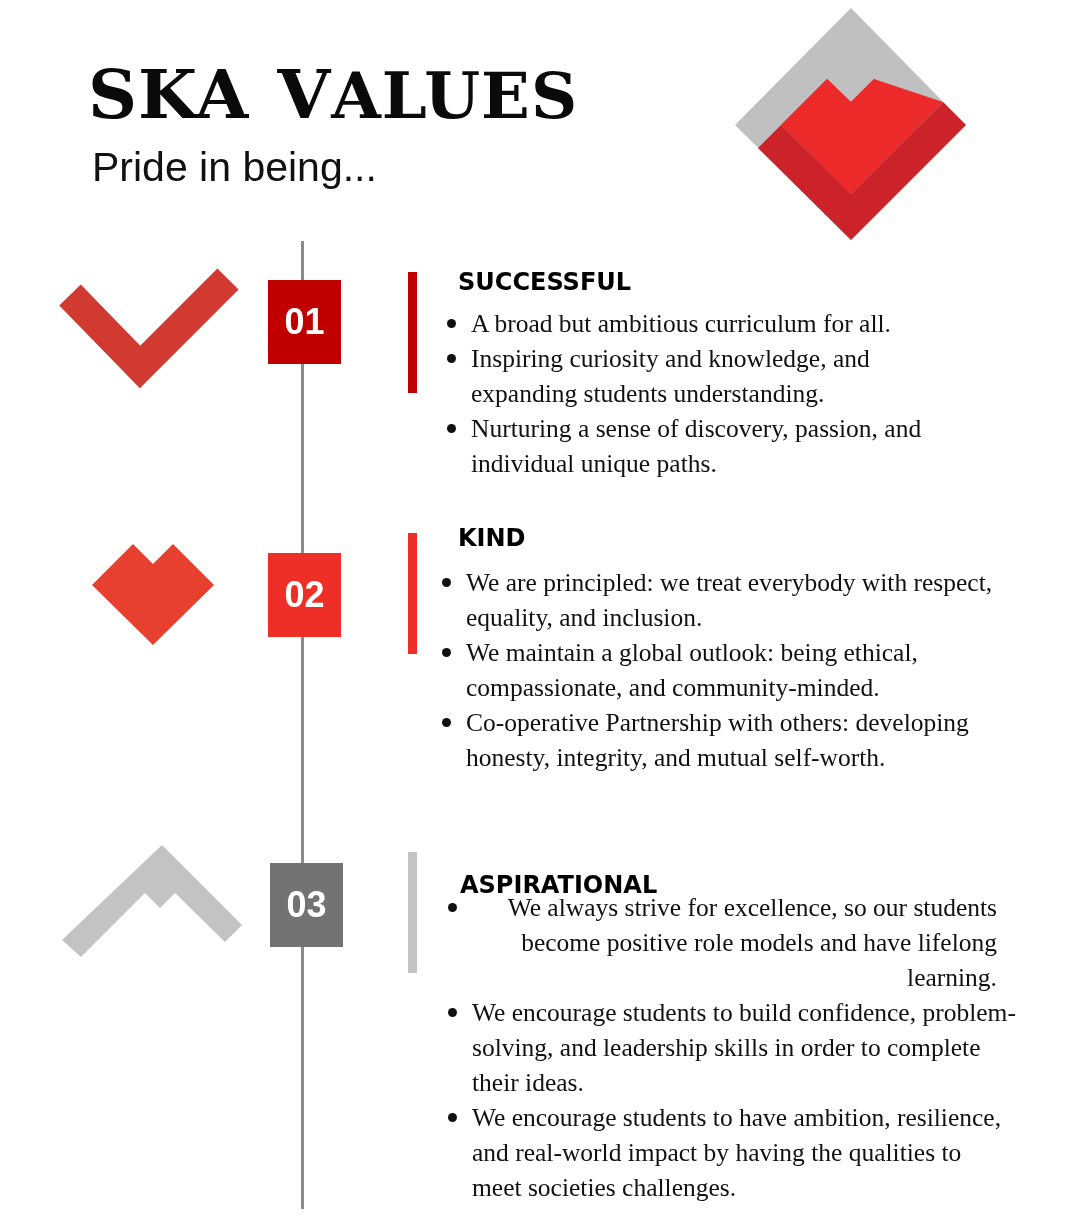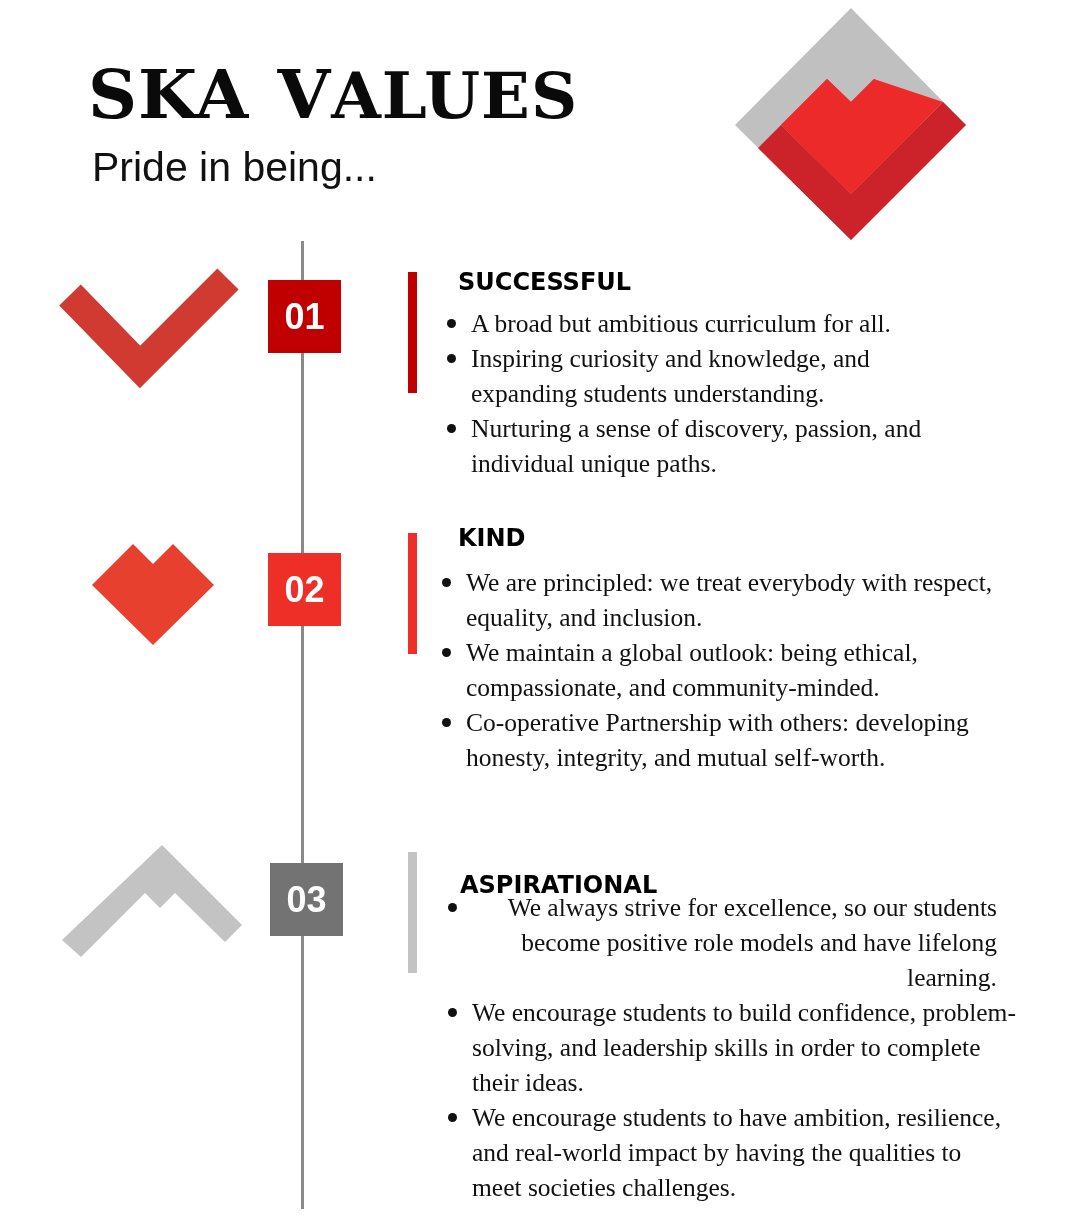--- a/index.html
+++ b/index.html
@@ -6,21 +6,21 @@
     body { width: 1080px; height: 1224px; position: relative; overflow: hidden;
            font-family: "Liberation Sans", sans-serif; color: #111111; }
     .abs { position: absolute; }
     .title { left: 88px; top: 52px; font-family: "DejaVu Serif", "Liberation Serif", serif;
              font-size: 78px; font-weight: bold; letter-spacing: 1px; line-height: 1; color: #0a0a0a; }
     .title .big { font-size: 68px; }
     .title .small-caps { font-size: 64px; }
     .subtitle { left: 86px; top: 145px; font-size: 41px; line-height: 1.1; color: #111; margin-left: 6px; }
     .logo { left: 730px; top: 4px; width: 240px; height: 240px; }
     .timeline-line { left: 301px; top: 241px; width: 3px; height: 968px; background: #8a8a8a; }
-    .num-box { width: 73px; height: 73px; color: #ffffff; font-family: "Liberation Sans", sans-serif;
+    .num-box { width: 73px; height: 84px; color: #ffffff; font-family: "Liberation Sans", sans-serif;
                font-weight: bold; font-size: 36px; display: flex; align-items: center; justify-content: center; }
     .accent-bar { width: 9px; height: 121px; }
     .section-title { font-family: "DejaVu Sans", sans-serif; font-weight: bold; font-size: 24px;
                      line-height: 1; color: #000000; letter-spacing: 0px; }
     .bullets { margin: 0; padding: 0; list-style: none; font-family: Liberation Serif, serif;
                font-size: 25.5px; line-height: 35px; color: #111; }
     .bullets li { position: relative; padding-left: 0; }
     .bullets li::before { content: ""; position: absolute; left: -24px; top: 13px; width: 9px; height: 9px;
                           border-radius: 50%; background: #111; }
     .icon { width: 200px; height: 140px; }

